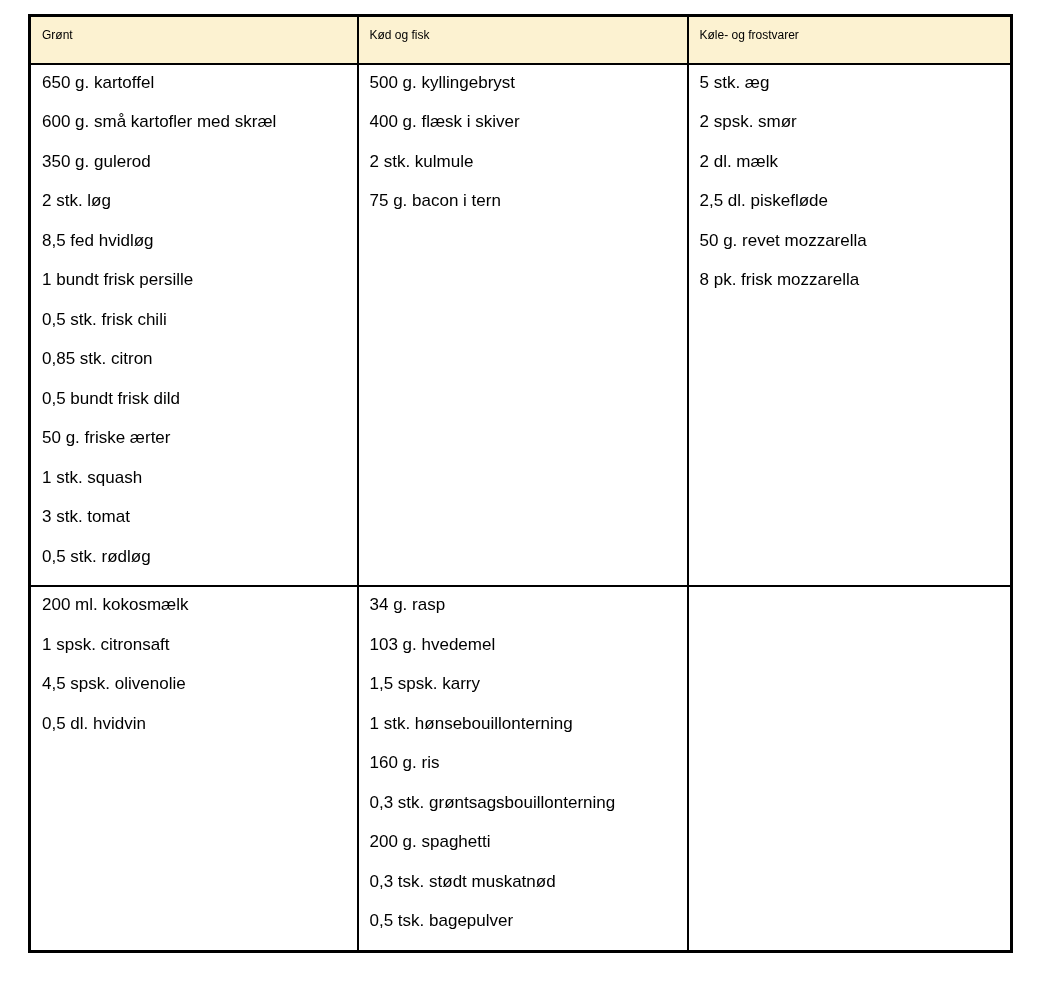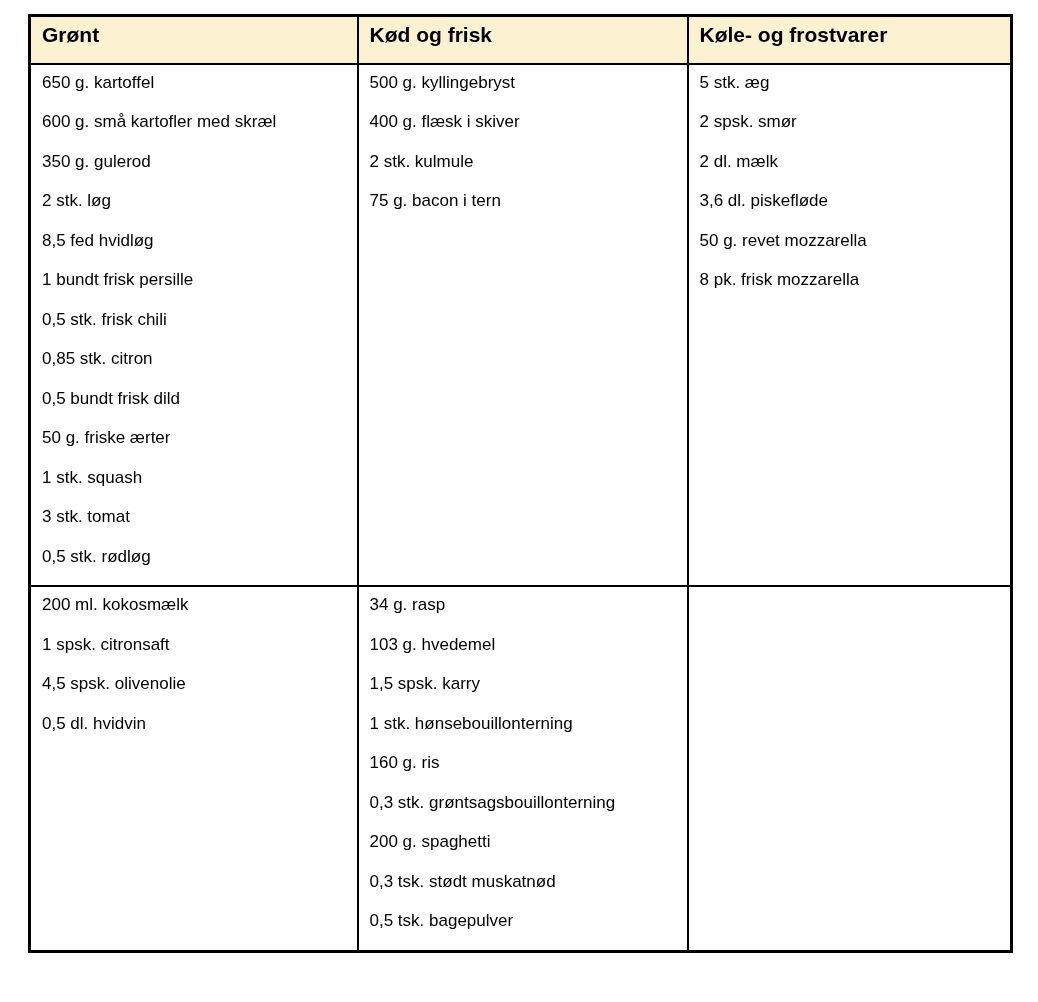--- a/index.html
+++ b/index.html
@@ -33,22 +33,22 @@
   td {
     border: 2px solid var(--border-color, #000);
     vertical-align: top;
     overflow: hidden;
   }
   tr.header-row {
     height: 48px;
   }
   td.header-cell {
     background: var(--header-bg, #FCF2D1);
-    font-weight: 700;
-    font-size: 21px;
+    font-weight: 400;
+    font-size: 12px;
     line-height: 22px;
     padding: 7px 10px 4px 11px;
   }
   td.items-cell {
     padding: 5px 10px 2px 11px;
     background: #ffffff;
   }
   tr.body-row-0 { height: 507px; }
   tr.body-row-1 { height: 350px; }
   p.item {
@@ -64,21 +64,21 @@
 <div class="page">
   <table class="shopping-table">
     <colgroup>
       <col style="width:328px">
       <col style="width:330px">
       <col style="width:324px">
     </colgroup>
     <tbody>
         <tr class="header-row">
           <td class="header-cell"><span>Grønt</span></td>
-          <td class="header-cell"><span>Kød og frisk</span></td>
+          <td class="header-cell"><span>Kød og fisk</span></td>
           <td class="header-cell"><span>Køle- og frostvarer</span></td>
         </tr>
         <tr class="body-row body-row-0">
           <td class="items-cell">
             <p class="item">650 g. kartoffel</p>
             <p class="item">600 g. små kartofler med skræl</p>
             <p class="item">350 g. gulerod</p>
             <p class="item">2 stk. løg</p>
             <p class="item">8,5 fed hvidløg</p>
             <p class="item">1 bundt frisk persille</p>
@@ -93,21 +93,21 @@
           <td class="items-cell">
             <p class="item">500 g. kyllingebryst</p>
             <p class="item">400 g. flæsk i skiver</p>
             <p class="item">2 stk. kulmule</p>
             <p class="item">75 g. bacon i tern</p>
           </td>
           <td class="items-cell">
             <p class="item">5 stk. æg</p>
             <p class="item">2 spsk. smør</p>
             <p class="item">2 dl. mælk</p>
-            <p class="item">3,6 dl. piskefløde</p>
+            <p class="item">2,5 dl. piskefløde</p>
             <p class="item">50 g. revet mozzarella</p>
             <p class="item">8 pk. frisk mozzarella</p>
           </td>
         </tr>
         <tr class="body-row body-row-1">
           <td class="items-cell">
             <p class="item">200 ml. kokosmælk</p>
             <p class="item">1 spsk. citronsaft</p>
             <p class="item">4,5 spsk. olivenolie</p>
             <p class="item">0,5 dl. hvidvin</p>

